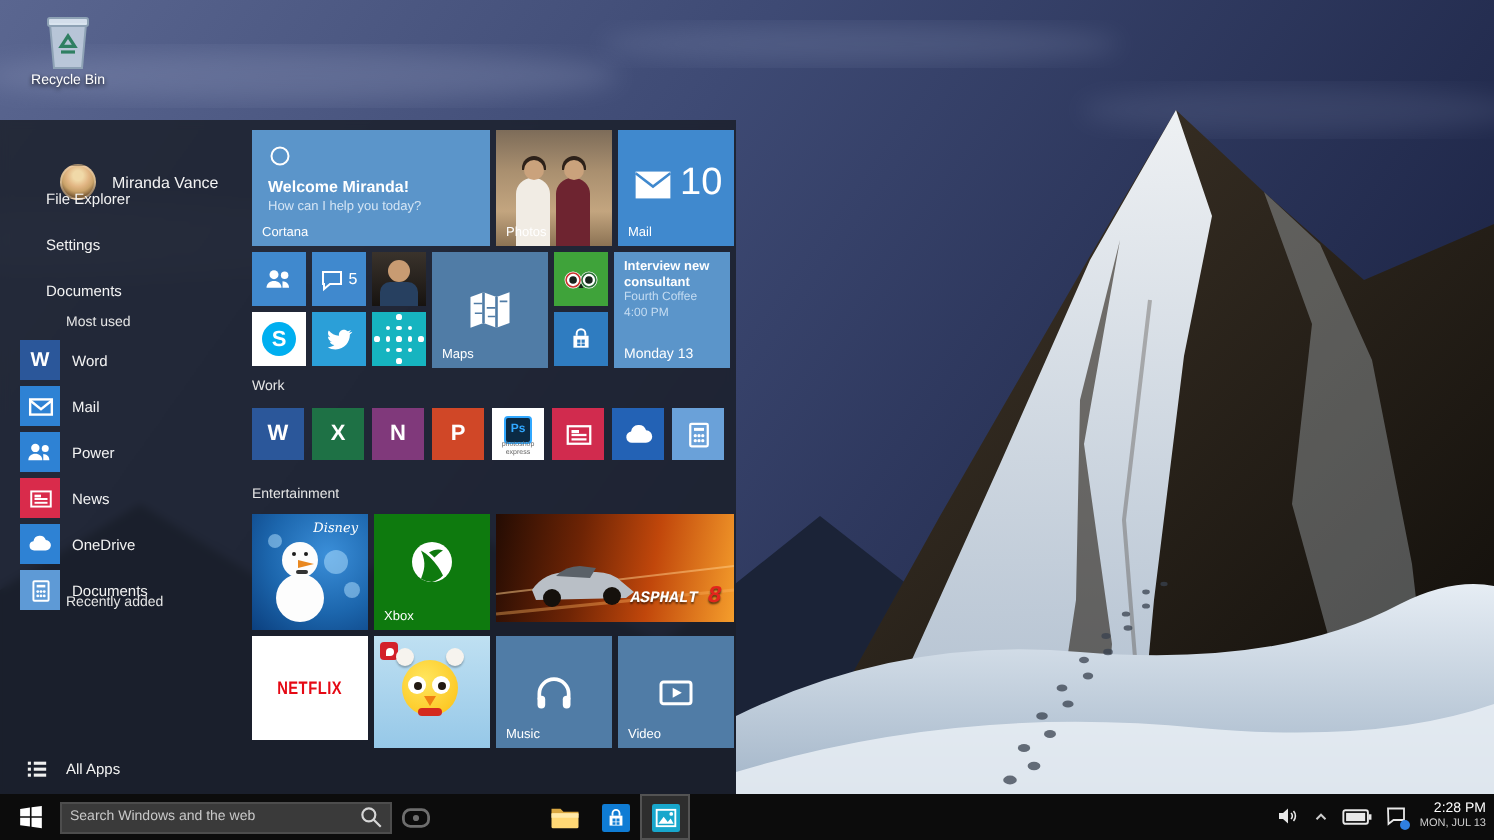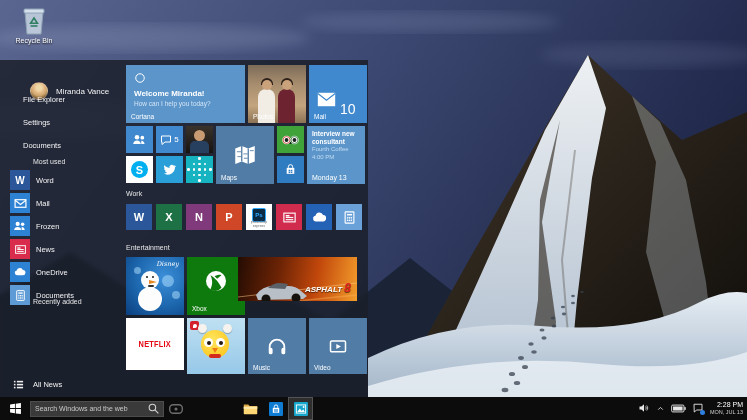--- a/index.html
+++ b/index.html
@@ -43,32 +43,32 @@
   .t-twitter{left:156px;top:156px;width:27px;height:27px;background:#2b9fd8;}
   .t-portrait{left:186px;top:126px;width:27px;height:27px;background:linear-gradient(180deg,#3a332c,#171310);}
   .t-dots{left:186px;top:156px;width:27px;height:27px;background:#16b4c0;}
   .t-maps{left:216px;top:126px;width:58px;height:58px;background:#507ca6;}
   .t-trip{left:277px;top:126px;width:27px;height:27px;background:#3fa33a;}
   .t-store{left:277px;top:156px;width:27px;height:27px;background:#2f7cc0;}
   .t-cal{left:307px;top:126px;width:58px;height:58px;background:#5b95ca;padding:4px 5px;}
   .work-tile{top:204px;width:26px;height:26px;}
   .t-frozen{left:126px;top:257px;width:58px;height:58px;background:radial-gradient(circle at 65% 35%,#3b8fd9 0%,#1c66ad 55%,#0b3f7e 100%);}
   .t-xbox{left:187px;top:257px;width:58px;height:58px;background:#0e7a0e;}
-  .t-asphalt{left:238px;top:257px;width:119px;height:44px;background:linear-gradient(100deg,#240c03 0%,#6e2405 35%,#c1470b 65%,#f59e2c 100%);}
+  .t-asphalt{left:248px;top:257px;width:119px;height:54px;background:linear-gradient(100deg,#240c03 0%,#6e2405 35%,#c1470b 65%,#f59e2c 100%);font-family:Liberation Mono, monospace;}
   .t-netflix{left:126px;top:318px;width:58px;height:52px;background:#fff;}
   .t-chick{left:187px;top:318px;width:58px;height:56px;background:linear-gradient(180deg,#bfe0f2,#96c8e8);}
   .t-music{left:248px;top:318px;width:58px;height:56px;background:#507ca6;}
   .t-video{left:309px;top:318px;width:58px;height:56px;background:#507ca6;}
   
   .c-ring{position:absolute;left:8px;top:7px;width:12px;height:12px;}
   .c-greet{position:absolute;left:8px;top:24px;font-size:8px;font-weight:bold;}
   .c-q{position:absolute;left:8px;top:35px;font-size:6.5px;color:#d4e5f5;}
   
   .mail-wrap{position:absolute;left:8px;top:16px;display:flex;align-items:center;gap:4px;}
-  .mail-count{font-size:14px;font-weight:300;margin-top:20px;}
+  .mail-count{font-size:19px;font-weight:300;}
   
   .cal-title{font-size:6.5px;line-height:1.25;font-weight:bold;}
   .cal-sub{font-size:6px;color:#c4dcf2;line-height:1.3;}
   .cal-date{position:absolute;left:5px;bottom:3px;font-size:7px;}
   
   .fig{position:absolute;bottom:0;width:17px;height:34px;border-radius:8px 8px 0 0;}
   .fig .head{position:absolute;top:-9px;left:3.5px;width:10px;height:10px;border-radius:50%;background:#caa27c;}
   .fig .hair{position:absolute;top:-11px;left:2.5px;width:12px;height:7px;border-radius:6px 6px 0 0;background:#2d2119;}
   
   .nfx{font-weight:bold;font-size:9px;color:#e50914;letter-spacing:.3px;transform:scaleX(.82);}
@@ -90,21 +90,21 @@
   .ps-cap{position:absolute;left:0;right:0;bottom:2px;text-align:center;font-size:3.5px;color:#666;}
   
   .dot{position:absolute;width:2.6px;height:2.6px;border-radius:50%;background:#fff;}
   
   .olaf-c{position:absolute;border-radius:50%;background:#fdfdfd;}
   .bubble{position:absolute;border-radius:50%;background:rgba(180,225,255,.5);}
   .disney{position:absolute;right:5px;top:3px;font-family:"DejaVu Serif",serif;font-style:italic;font-size:6.5px;color:#fff;padding-left:40px;}
   
   .taskbar{position:absolute;left:0;top:397px;width:747px;height:23px;background:#0c0c0c;display:flex;align-items:center;}
   .tb-start{width:30px;height:23px;display:flex;align-items:center;justify-content:center;}
-  .tb-search{position:relative;width:134px;height:16px;background:#3a3a3a;border:1px solid #4d4d4d;box-sizing:border-box;display:flex;align-items:center;}
+  .tb-search{position:relative;width:166px;height:16px;background:#3a3a3a;border:1px solid #4d4d4d;box-sizing:border-box;display:flex;align-items:center;}
   .tb-search input{flex:1;background:transparent;border:none;outline:none;color:#ddd;font-size:7px;padding:0 4px;font-family:"Liberation Sans",sans-serif;}
   .tb-search input::placeholder{color:#c9c9c9;}
   .tb-search .mag{width:14px;height:14px;margin-right:2px;}
   .tb-btn{width:24px;height:23px;display:flex;align-items:center;justify-content:center;}
   .tb-apps{margin-left:50px;display:flex;}
   .tb-app{width:25px;height:23px;display:flex;align-items:center;justify-content:center;}
   .tb-app.active{background:rgba(255,255,255,.14);box-shadow:inset 0 0 0 1px rgba(255,255,255,.18);}
   .tray{margin-left:auto;display:flex;align-items:center;gap:6px;padding-right:4px;}
   .tray-ico{display:flex;align-items:center;justify-content:center;}
   .clock{text-align:right;line-height:1.15;}
@@ -222,21 +222,21 @@
     <span class="ico20">
         <span class="sq" style="background:#2e82d4;">
       <svg width="14" height="14" viewBox="0 0 24 24" fill="#fff">
             <circle cx="8" cy="8.5" r="3.6"></circle>
             <path d="M2 19c0-3.5 2.7-5.5 6-5.5s6 2 6 5.5z"></path>
             <circle cx="16.5" cy="9" r="3"></circle>
             <path d="M14.8 13.8c2.9.2 5.2 2 5.2 5.2h-5.2z"></path>
           </svg>
     </span>
       </span>
-    <span class="rlbl">Frozen</span>
+    <span class="rlbl">Power</span>
   </div>
   <div class="rail-row" style="top:179px;">
     <span class="ico20">
         <span class="sq" style="background:#d92b4b;">
       <svg width="13" height="13" viewBox="0 0 24 24" fill="none" stroke="#fff" stroke-width="1.8">
             <rect x="3" y="5" width="18" height="14"></rect>
             <line x1="6" y1="12" x2="18" y2="12"></line>
             <line x1="6" y1="15.5" x2="18" y2="15.5"></line>
             <rect x="6" y="8" width="6" height="2.5" fill="#fff" stroke="none"></rect>
           </svg>
@@ -280,21 +280,21 @@
     <span class="ico12">
       <svg width="11" height="11" viewBox="0 0 24 24" fill="#f0f0f0">
           <rect x="2" y="4" width="3.4" height="3.4"></rect>
           <rect x="2" y="10.5" width="3.4" height="3.4"></rect>
           <rect x="2" y="17" width="3.4" height="3.4"></rect>
           <rect x="8.5" y="4" width="13.5" height="3.4"></rect>
           <rect x="8.5" y="10.5" width="13.5" height="3.4"></rect>
           <rect x="8.5" y="17" width="13.5" height="3.4"></rect>
         </svg>
     </span>
-    <span class="rlbl">All News</span>
+    <span class="rlbl">All Apps</span>
   </div>
 
   <div class="tile t-cortana" style="top:5px;">
     <span class="c-ring">
         <svg width="12" height="12" viewBox="0 0 24 24">
           <circle cx="12" cy="12" r="8.5" fill="none" stroke="#fff" stroke-width="2"></circle>
         </svg>
       </span>
     <span class="c-greet">Welcome Miranda!</span>
     <span class="c-q">How can I help you today?</span>

